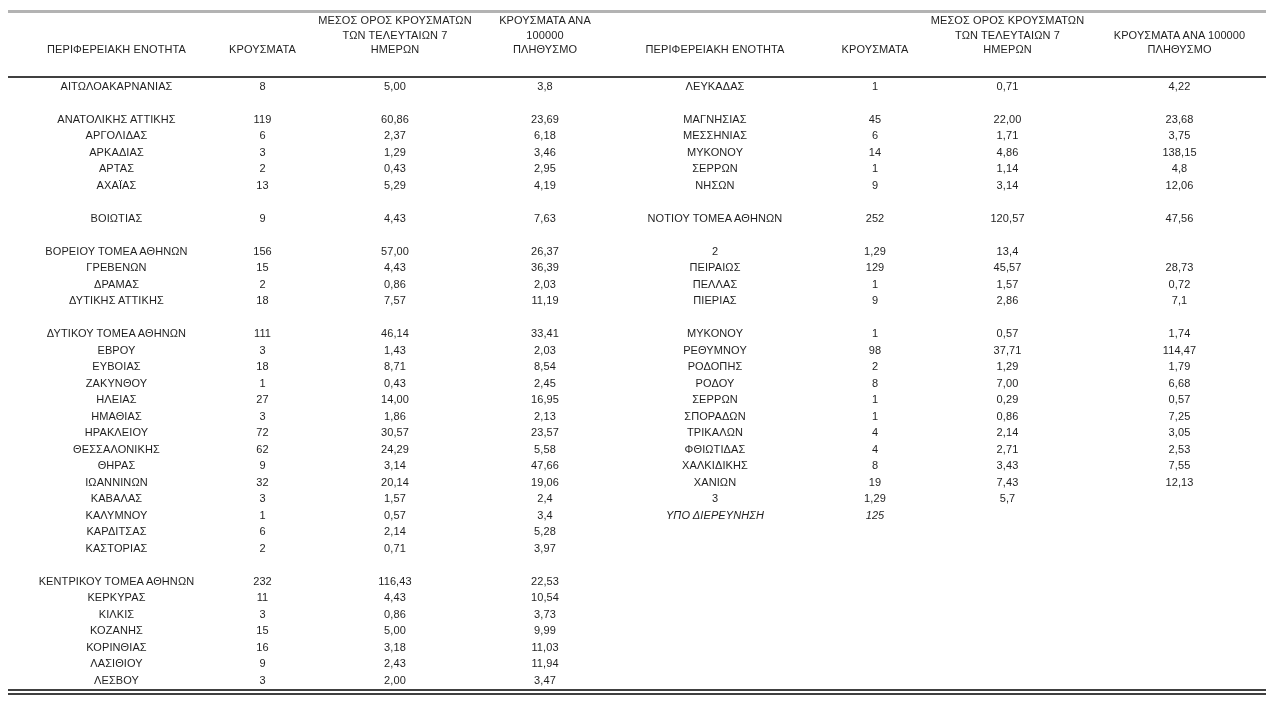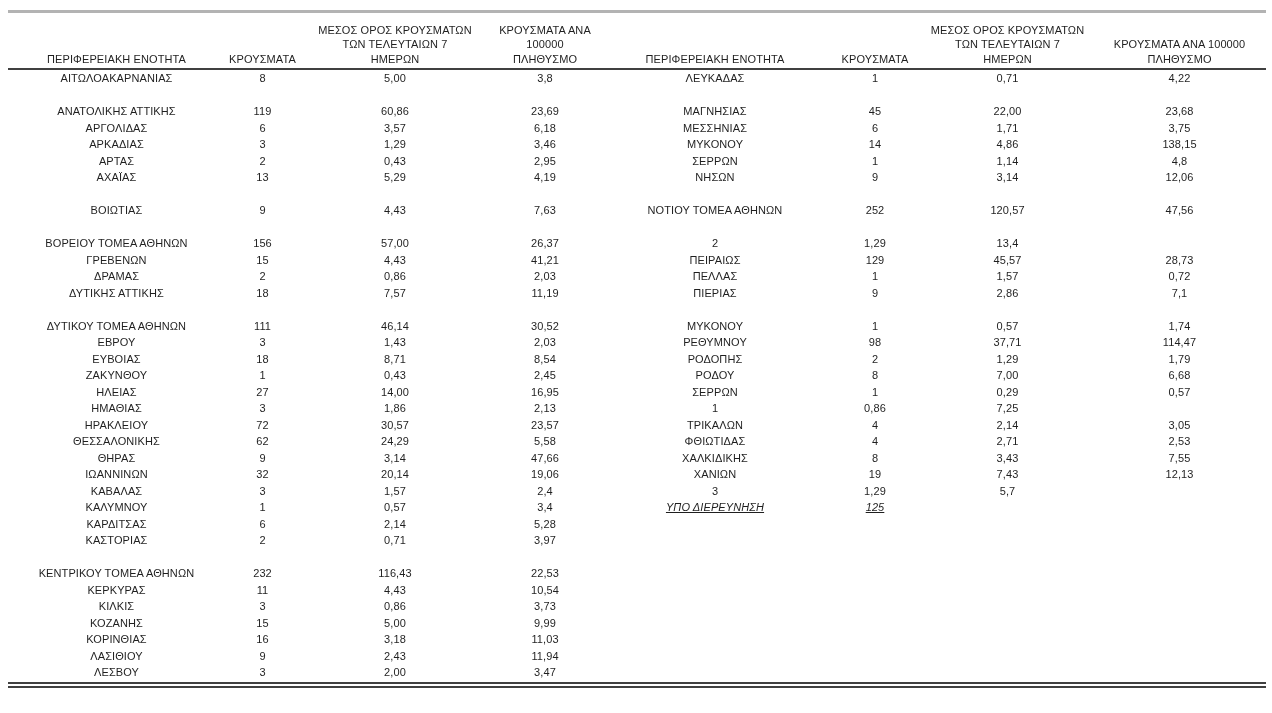--- a/index.html
+++ b/index.html
@@ -28,41 +28,41 @@
     padding-left: 8px;
   }
   .hdr-grid {
     min-height: 55px;
     align-items: end;
   }
   .hdr-cell {
     text-align: center;
     font-size: 11px;
     line-height: 14.5px;
-    padding-bottom: 2px;
+    padding-bottom: 19px;
     letter-spacing: 0.1px;
   }
   .hdr-underline {
     margin: 0 6px 0 8px;
     height: 2px;
     background: #404040;
   }
   .row {
     height: 16.5px;
     align-items: center;
   }
   .cell {
     text-align: center;
     font-size: 11px;
     line-height: 16.5px;
     white-space: nowrap;
     overflow: visible;
     letter-spacing: 0.1px;
   }
-  .cell.italic { font-style: italic; text-decoration: underline; }
+  .cell.italic { font-style: italic; }
   .bottomline {
     margin: 1px 6px 0 8px;
     height: 6px;
     box-sizing: border-box;
     border-top: 2px solid #404040;
     border-bottom: 2px solid #404040;
   }
 </style>
 </head>
 <body>
@@ -133,21 +133,21 @@
         <span class="cell">60,86</span>
         <span class="cell">23,69</span>
         <span class="cell">ΜΑΓΝΗΣΙΑΣ</span>
         <span class="cell">45</span>
         <span class="cell">22,00</span>
         <span class="cell">23,68</span>
       </div>
       <div class="row">
         <span class="cell">ΑΡΓΟΛΙΔΑΣ</span>
         <span class="cell">6</span>
-        <span class="cell">3,57</span>
+        <span class="cell">2,37</span>
         <span class="cell">6,18</span>
         <span class="cell">ΜΕΣΣΗΝΙΑΣ</span>
         <span class="cell">6</span>
         <span class="cell">1,71</span>
         <span class="cell">3,75</span>
       </div>
       <div class="row">
         <span class="cell">ΑΡΚΑΔΙΑΣ</span>
         <span class="cell">3</span>
         <span class="cell">1,29</span>
@@ -213,21 +213,21 @@
         <span class="cell">57,00</span>
         <span class="cell">26,37</span>
         <span class="cell">2</span>
         <span class="cell">1,29</span>
         <span class="cell">13,4</span>
       </div>
       <div class="row">
         <span class="cell">ΓΡΕΒΕΝΩΝ</span>
         <span class="cell">15</span>
         <span class="cell">4,43</span>
-        <span class="cell">41,21</span>
+        <span class="cell">36,39</span>
         <span class="cell">ΠΕΙΡΑΙΩΣ</span>
         <span class="cell">129</span>
         <span class="cell">45,57</span>
         <span class="cell">28,73</span>
       </div>
       <div class="row">
         <span class="cell">ΔΡΑΜΑΣ</span>
         <span class="cell">2</span>
         <span class="cell">0,86</span>
         <span class="cell">2,03</span>
@@ -253,21 +253,21 @@
         <span class="cell"></span>
         <span class="cell"></span>
         <span class="cell"></span>
         <span class="cell"></span>
         <span class="cell"></span>
       </div>
       <div class="row">
         <span class="cell">ΔΥΤΙΚΟΥ ΤΟΜΕΑ ΑΘΗΝΩΝ</span>
         <span class="cell">111</span>
         <span class="cell">46,14</span>
-        <span class="cell">30,52</span>
+        <span class="cell">33,41</span>
         <span class="cell">ΜΥΚΟΝΟΥ</span>
         <span class="cell">1</span>
         <span class="cell">0,57</span>
         <span class="cell">1,74</span>
       </div>
       <div class="row">
         <span class="cell">ΕΒΡΟΥ</span>
         <span class="cell">3</span>
         <span class="cell">1,43</span>
         <span class="cell">2,03</span>
@@ -304,20 +304,21 @@
         <span class="cell">ΣΕΡΡΩΝ</span>
         <span class="cell">1</span>
         <span class="cell">0,29</span>
         <span class="cell">0,57</span>
       </div>
       <div class="row">
         <span class="cell">ΗΜΑΘΙΑΣ</span>
         <span class="cell">3</span>
         <span class="cell">1,86</span>
         <span class="cell">2,13</span>
+        <span class="cell">ΣΠΟΡΑΔΩΝ</span>
         <span class="cell">1</span>
         <span class="cell">0,86</span>
         <span class="cell">7,25</span>
       </div>
       <div class="row">
         <span class="cell">ΗΡΑΚΛΕΙΟΥ</span>
         <span class="cell">72</span>
         <span class="cell">30,57</span>
         <span class="cell">23,57</span>
         <span class="cell">ΤΡΙΚΑΛΩΝ</span>

